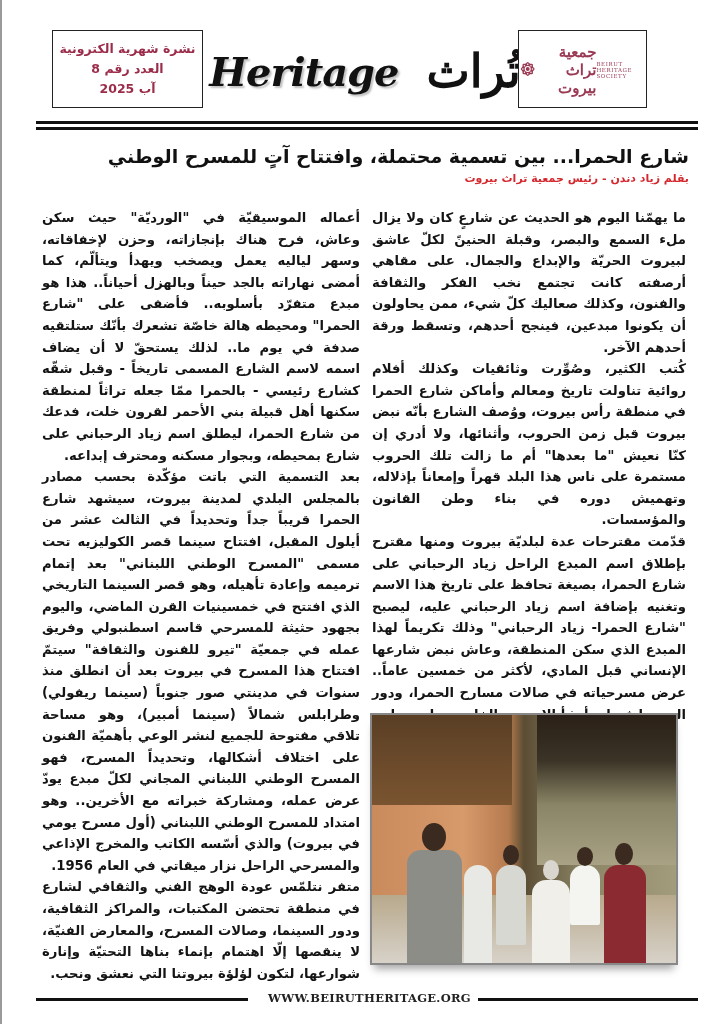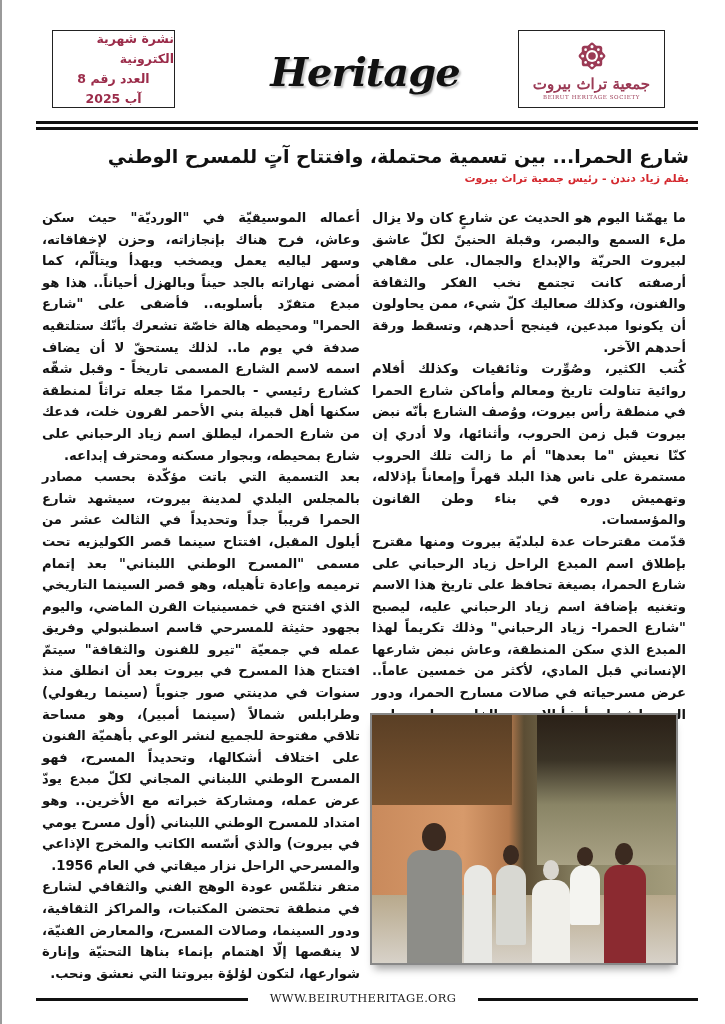--- a/index.html
+++ b/index.html
@@ -4,23 +4,23 @@
 <style>
   html, body { margin: 0; padding: 0; }
   body {
     width: 725px; height: 1024px; background: #ffffff; position: relative; overflow: hidden;
     font-family: "DejaVu Sans", sans-serif; color: #111;
   }
   .page-edge { position: absolute; left: 0; top: 0; width: 2px; height: 1024px; background: #9a9a9a; }
   .header-box {
     position: absolute; top: 30px; height: 78px; border: 1.5px solid #222; background: #fff; box-sizing: border-box;
   }
-  .issue-box { left: 52px; width: 123px; display: flex; flex-direction: column; align-items: center; justify-content: center; }
+  .issue-box { left: 52px; width: 151px; display: flex; flex-direction: column; align-items: center; justify-content: center; }
   .issue-line { color: #9b2c4a; font-weight: bold; font-size: 12.5px; line-height: 20px; direction: rtl; }
-  .logo-box { left: 518px; width: 147px; display: flex; flex-direction: column; align-items: center; justify-content: center; }
+  .logo-box { left: 518px; width: 129px; display: flex; flex-direction: row; align-items: center; justify-content: center; }
   .logo-arabic { color: #9b3a55; font-size: 15px; font-weight: bold; direction: rtl; line-height: 18px; margin-top: 2px; font-family: "DejaVu Serif", serif; }
   .logo-en { color: #9b3a55; font-size: 5.5px; letter-spacing: 0.6px; font-family: "DejaVu Serif", serif; margin-top: 1px; }
   .masthead { position: absolute; left: 220px; top: 36px; width: 290px; height: 70px; display: flex; align-items: center; justify-content: center; gap: 28px; }
   .masthead-en {
     font-family: "DejaVu Serif", serif; font-weight: bold; font-size: 40px; font-style: italic; color: #111;
     text-shadow: 2px 2px 2px rgba(0,0,0,0.25); letter-spacing: -1px;
   }
   .masthead-ar { font-family: "DejaVu Serif", serif; font-size: 46px; font-weight: bold; color: #111; direction: rtl; line-height: 60px; }
   .rule { position: absolute; left: 36px; width: 662px; height: 3px; background: #111; }
   .title {
@@ -43,37 +43,38 @@
     overflow: hidden; box-shadow: 0 8px 8px -4px rgba(0,0,0,0.35);
     background: linear-gradient(90deg, #c98a5c 0%, #d79a6b 30%, #b57a4e 45%, #5b4d34 50%, #8b8566 70%, #a39c7c 100%);
   }
   .photo .wall-top { position: absolute; left: 0; top: 0; width: 140px; height: 90px; background: linear-gradient(180deg,#5a3f25,#7a5430); }
   .photo .stage { position: absolute; left: 165px; top: 0; width: 143px; height: 150px; background: linear-gradient(180deg,#2a2017 0%,#3a3326 30%,#8a8566 60%,#a9a285 100%); }
   .photo .floor { position: absolute; left: 0; top: 180px; width: 308px; height: 72px; background: linear-gradient(180deg,#b8a98c,#d9d4cc); }
   .photo .person { position: absolute; border-radius: 14px 14px 2px 2px; }
   .photo .head { position: absolute; border-radius: 50%; background: #3b2a20; }
   .footer-line { position: absolute; top: 998px; height: 3px; background: #111; }
   .footer-url {
-    position: absolute; left: 268px; top: 991px; width: 190px; text-align: center;
-    font-family: "DejaVu Serif", serif; font-size: 11.5px; letter-spacing: 0.3px; color: #222;
+    position: absolute; left: 268px; top: 991px; width: 190px; text-align: right;
+    font-family: "DejaVu Serif", serif; font-size: 11.5px; letter-spacing: 0.3px; color: #222; font-weight: bold;
   }
 </style>
 </head>
 <body>
 
 <div class="page-edge"></div>
 
 <div class="header-box issue-box">
   <div class="issue-line">نشرة شهرية الكترونية</div>
   <div class="issue-line">العدد رقم 8</div>
   <div class="issue-line">آب 2025</div>
 </div>
 
 <div class="masthead">
   <span class="masthead-en">Heritage</span>
+  <span class="masthead-ar">تُراث</span>
 </div>
 
 <div class="header-box logo-box">
   <svg width="34" height="34" viewBox="0 0 40 40">
     <g fill="#9b3a55">
       <rect x="8" y="8" width="24" height="24" rx="3"></rect>
       <rect x="8" y="8" width="24" height="24" rx="3" transform="rotate(45 20 20)"></rect>
     </g>
     <circle cx="20" cy="20" r="7" fill="#fff"></circle>
     <circle cx="20" cy="20" r="4.5" fill="#9b3a55"></circle>

